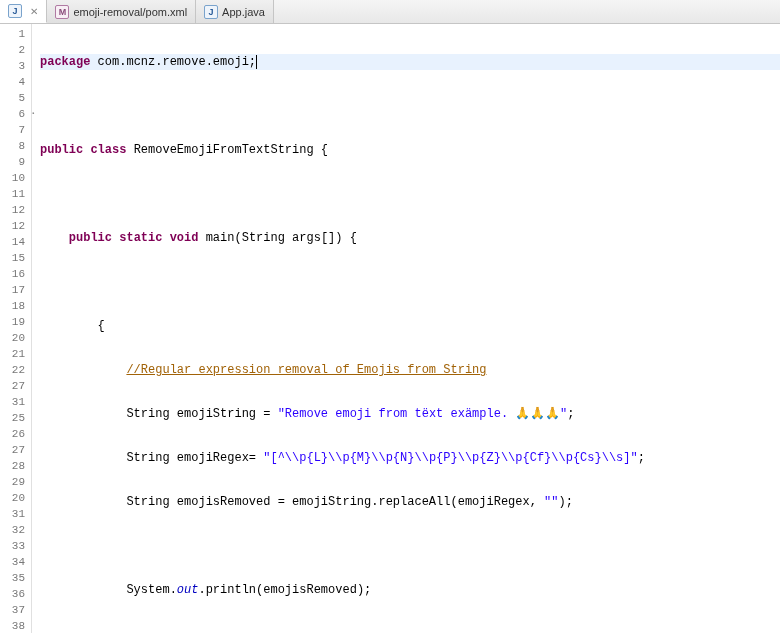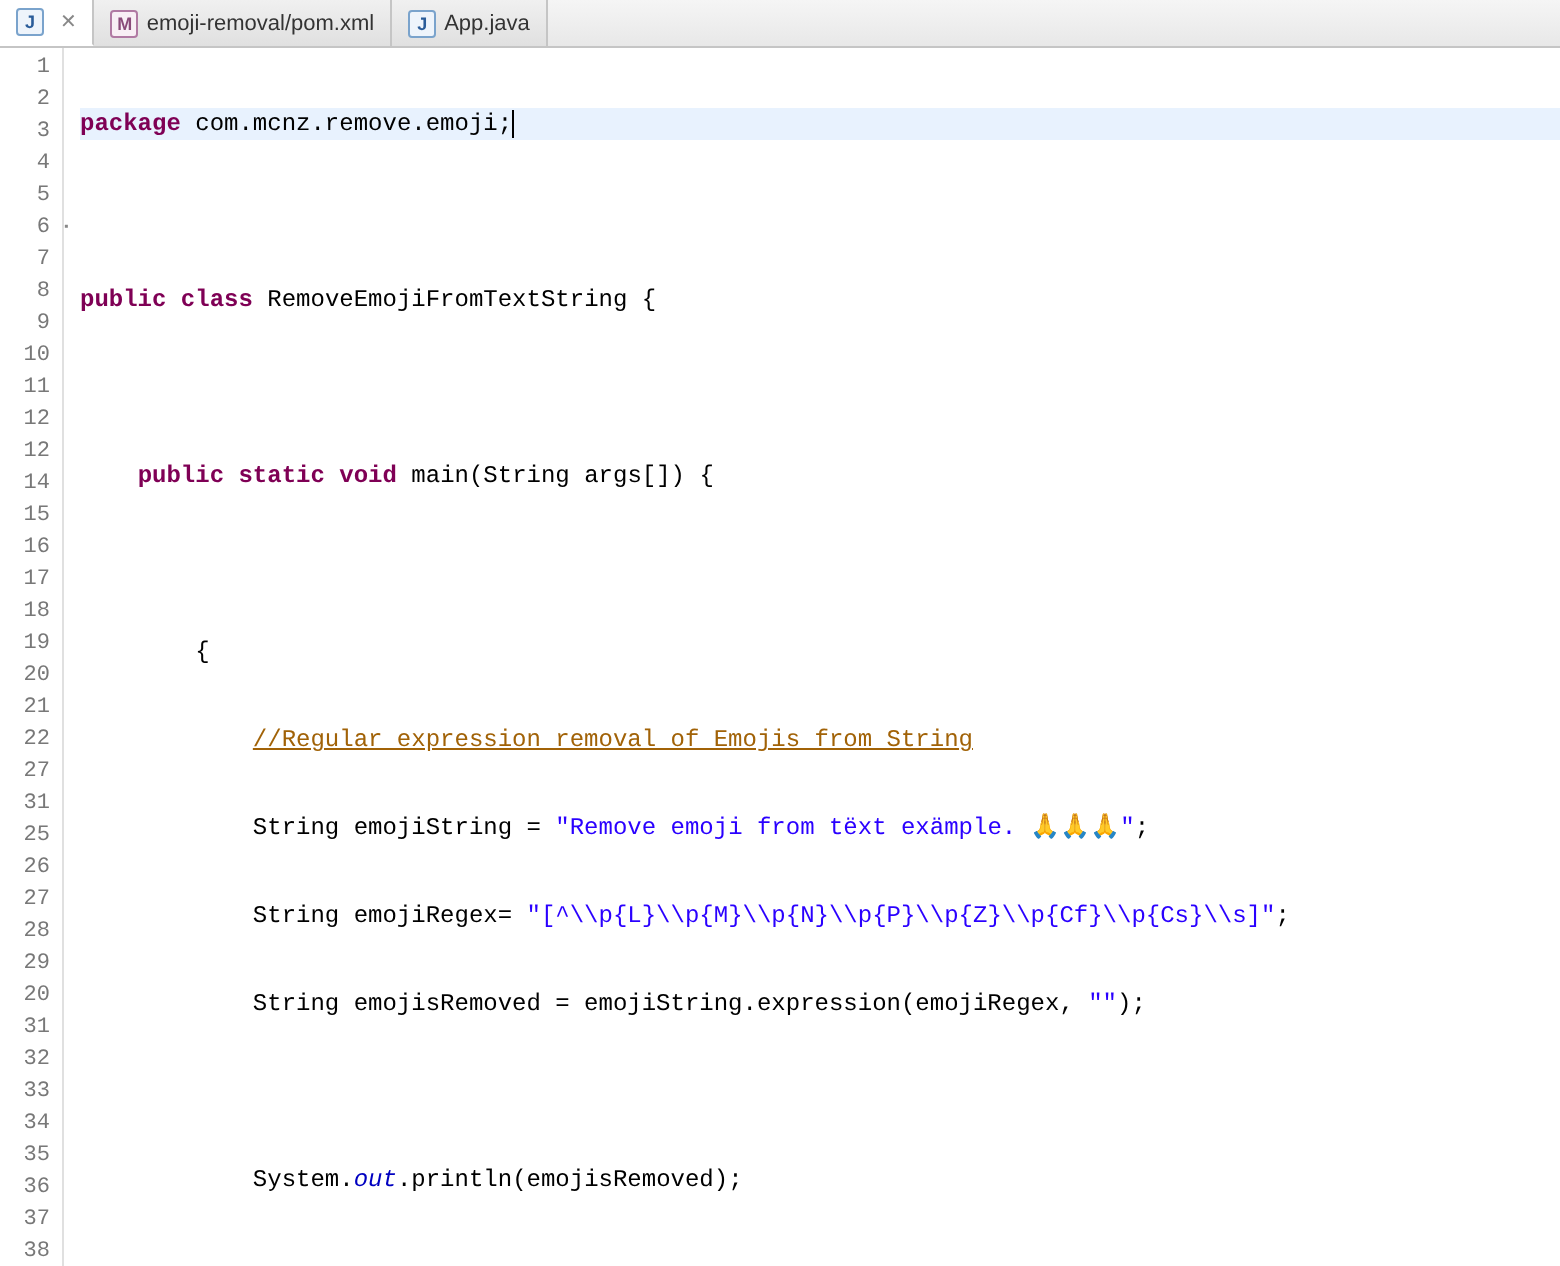--- a/index.html
+++ b/index.html
@@ -181,21 +181,21 @@
     <div class="line hl"><span class="kw">package</span><span class="pkg"> com.mcnz.remove.emoji;</span><span class="cursor"></span></div>
     <div class="line"></div>
     <div class="line"><span class="kw">public</span> <span class="kw">class</span> <span>RemoveEmojiFromTextString</span><span> {</span></div>
     <div class="line"></div>
     <div class="line"><span>    </span><span class="kw">public</span> <span class="kw">static</span> <span class="kw">void</span><span> main(String args[]) {</span></div>
     <div class="line"></div>
     <div class="line"><span>        </span><span>{</span></div>
     <div class="line"><span>            </span><span class="cmt">//Regular expression removal of Emojis from String</span></div>
     <div class="line"><span>            </span><span>String emojiString = </span><span class="str">"Remove emoji from tëxt exämple. 🙏🙏🙏"</span><span>;</span></div>
     <div class="line"><span>            </span><span>String emojiRegex= </span><span class="str">"[^\\p{L}\\p{M}\\p{N}\\p{P}\\p{Z}\\p{Cf}\\p{Cs}\\s]"</span><span>;</span></div>
-    <div class="line"><span>            </span><span>String emojisRemoved = emojiString.expression(emojiRegex, </span><span class="str">""</span><span>);</span></div>
+    <div class="line"><span>            </span><span>String emojisRemoved = emojiString.replaceAll(emojiRegex, </span><span class="str">""</span><span>);</span></div>
     <div class="line"></div>
     <div class="line"><span>            </span><span>System.</span><span class="fld">out</span><span>.println(emojisRemoved);</span></div>
     
     
     
     
     
     
     
     

